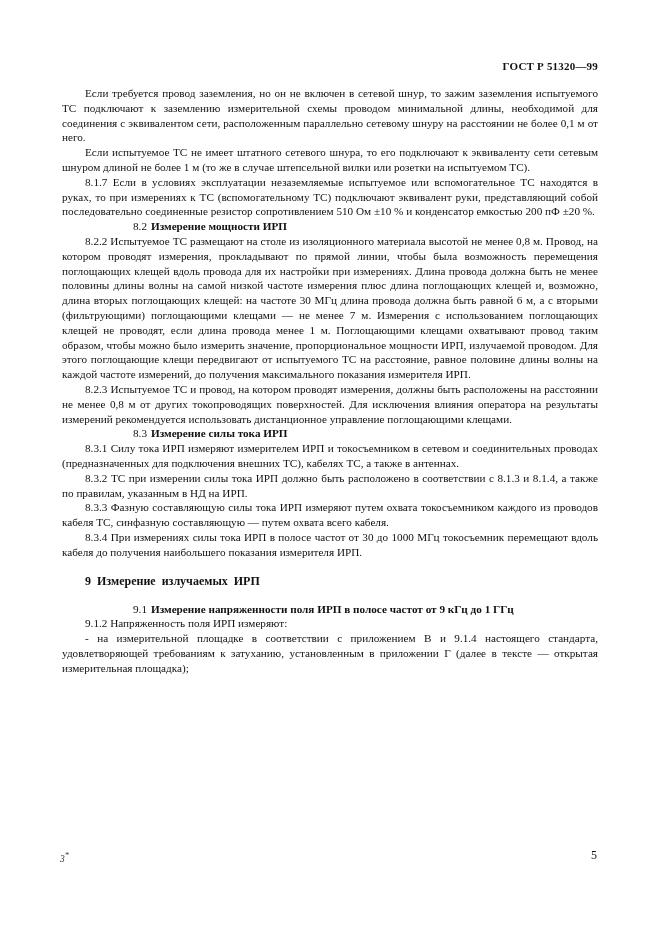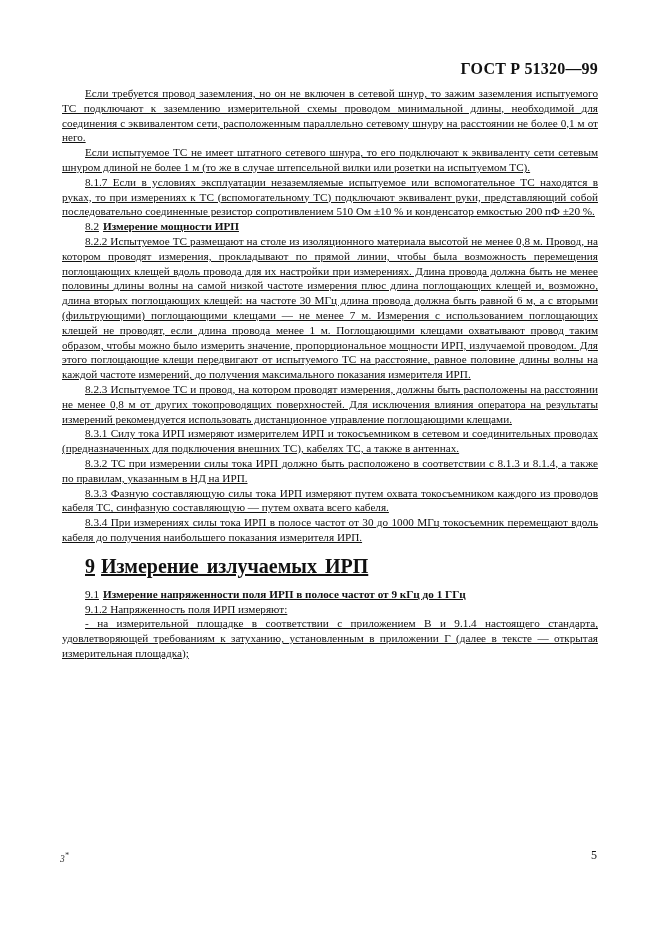--- a/index.html
+++ b/index.html
@@ -16,47 +16,47 @@
     font-family: "Liberation Serif", "DejaVu Serif", serif;
     color: #111111;
   }
   .page-header {
     position: absolute;
     top: 60px;
     left: 62px;
     width: 536px;
     text-align: right;
     font-weight: bold;
-    font-size: 16px;
+    font-size: 11px;
     letter-spacing: 0.2px;
   }
   .doc-body {
     position: absolute;
     top: 86px;
     left: 62px;
     width: 536px;
     font-size: 11.2px;
     line-height: 14.8px;
     text-align: justify;
-    text-decoration: underline;
   }
   .para {
     margin: 0;
     text-indent: 23px;
   }
   .subheading .h-title {
     font-weight: bold;
   }
   .h-num {
     margin-right: 4px;
+    margin-left: 48px;
   }
   .section-heading {
     margin: 12px 0 12px 0;
     text-indent: 23px;
-    font-size: 20px;
+    font-size: 12px;
     font-weight: bold;
     text-align: left;
     word-spacing: 3px;
     line-height: 18px;
   }
   .s-num {
     margin-right: 6px;
   }
   .page-footer-left {
     position: absolute;
@@ -88,20 +88,21 @@
   <div class="doc-body">
     <p class="para">Если требуется провод заземления, но он не включен в сетевой шнур, то зажим заземления испытуемого ТС подключают к заземлению измерительной схемы проводом минимальной длины, необходимой для соединения с эквивалентом сети, расположенным параллельно сетевому шнуру на расстоянии не более 0,1 м от него.</p>
     <p class="para">Если испытуемое ТС не имеет штатного сетевого шнура, то его подключают к эквиваленту сети сетевым шнуром длиной не более 1 м (то же в случае штепсельной вилки или розетки на испытуемом ТС).</p>
     <p class="para">8.1.7 Если в условиях эксплуатации незаземляемые испытуемое или вспомогательное ТС находятся в руках, то при измерениях к ТС (вспомогательному ТС) подключают эквивалент руки, представляющий собой последовательно соединенные резистор сопротивлением 510 Ом ±10 % и конденсатор емкостью 200 пФ ±20 %.</p>
 
     <p class="para subheading"><span class="h-num">8.2</span><span class="h-title">Измерение мощности ИРП</span></p>
 
     <p class="para">8.2.2 Испытуемое ТС размещают на столе из изоляционного материала высотой не менее 0,8 м. Провод, на котором проводят измерения, прокладывают по прямой линии, чтобы была возможность перемещения поглощающих клещей вдоль провода для их настройки при измерениях. Длина провода должна быть не менее половины длины волны на самой низкой частоте измерения плюс длина поглощающих клещей и, возможно, длина вторых поглощающих клещей: на частоте 30 МГц длина провода должна быть равной 6 м, а с вторыми (фильтрующими) поглощающими клещами — не менее 7 м. Измерения с использованием поглощающих клещей не проводят, если длина провода менее 1 м. Поглощающими клещами охватывают провод таким образом, чтобы можно было измерить значение, пропорциональное мощности ИРП, излучаемой проводом. Для этого поглощающие клещи передвигают от испытуемого ТС на расстояние, равное половине длины волны на каждой частоте измерений, до получения максимального показания измерителя ИРП.</p>
     <p class="para">8.2.3 Испытуемое ТС и провод, на котором проводят измерения, должны быть расположены на расстоянии не менее 0,8 м от других токопроводящих поверхностей. Для исключения влияния оператора на результаты измерений рекомендуется использовать дистанционное управление поглощающими клещами.</p>
 
+    <p class="para subheading"><span class="h-num">8.3</span><span class="h-title">Измерение силы тока ИРП</span></p>
 
     <p class="para">8.3.1 Силу тока ИРП измеряют измерителем ИРП и токосъемником в сетевом и соединительных проводах (предназначенных для подключения внешних ТС), кабелях ТС, а также в антеннах.</p>
     <p class="para">8.3.2 ТС при измерении силы тока ИРП должно быть расположено в соответствии с 8.1.3 и 8.1.4, а также по правилам, указанным в НД на ИРП.</p>
     <p class="para">8.3.3 Фазную составляющую силы тока ИРП измеряют путем охвата токосъемником каждого из проводов кабеля ТС, синфазную составляющую — путем охвата всего кабеля.</p>
     <p class="para">8.3.4 При измерениях силы тока ИРП в полосе частот от 30 до 1000 МГц токосъемник перемещают вдоль кабеля до получения наибольшего показания измерителя ИРП.</p>
 
     <p class="section-heading"><span class="s-num">9</span><span>Измерение излучаемых ИРП</span></p>
 
     <p class="para subheading"><span class="h-num">9.1</span><span class="h-title">Измерение напряженности поля ИРП в полосе частот от 9 кГц до 1 ГГц</span></p>
 

